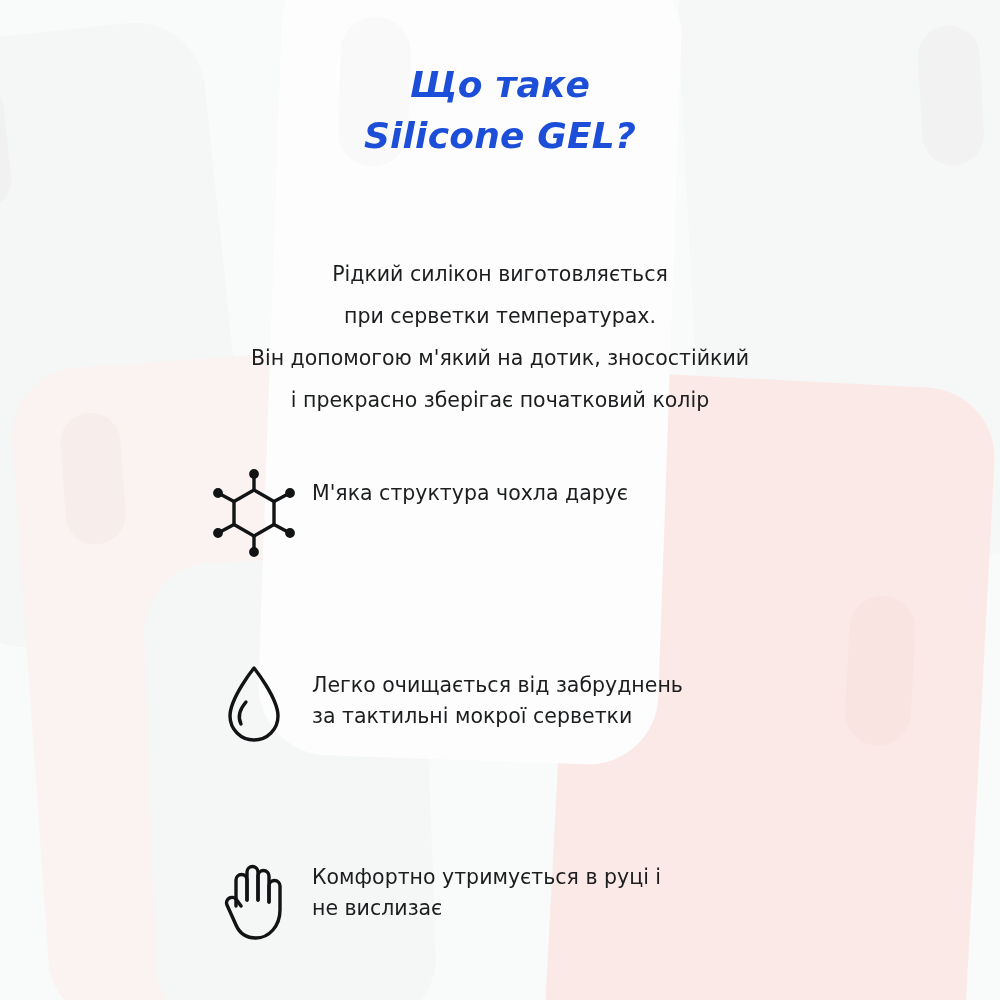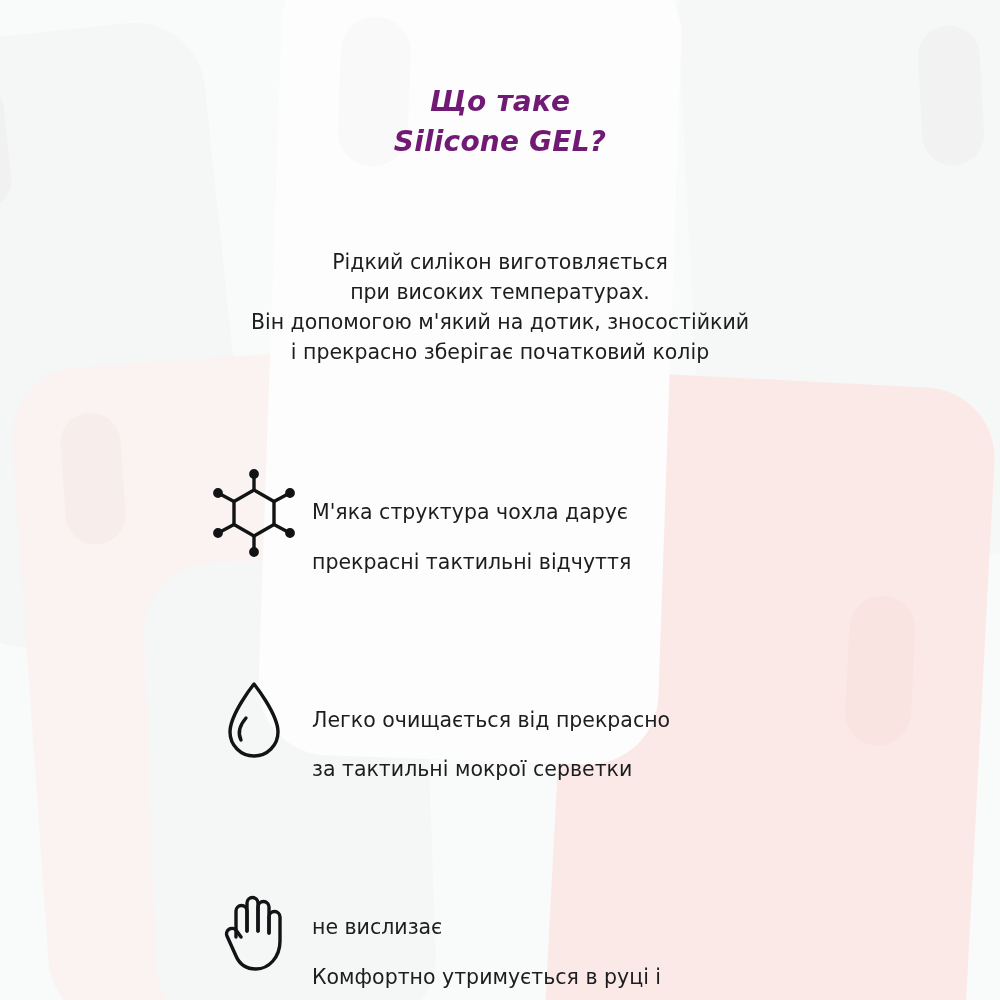--- a/index.html
+++ b/index.html
@@ -143,47 +143,48 @@
   
   .content {
     position: absolute;
     inset: 0;
   }
 
   .title {
     position: absolute;
     left: 0;
     right: 0;
-    top: 82px;
+    top: 59px;
     text-align: center;
-    color: #701a75;
+    color: #1d4ed8;
     font-family: "DejaVu Sans", sans-serif;
     font-weight: bold;
     font-style: italic;
-    font-size: 28px;
+    font-size: 36px;
     line-height: 1.42;
     letter-spacing: 0.2px;
   }
   .title .line {
     display: block;
   }
 
   .intro {
     position: absolute;
     left: 0;
     right: 0;
     top: 247px;
     text-align: center;
     color: #1b1d1f;
     font-size: 20.5px;
     line-height: 1.47;
     font-weight: normal;
   }
   .intro .line {
     display: block;
+    margin-top: 12px;
   }
 
   .features {
     position: absolute;
     left: 196px;
     top: 462px;
     width: 680px;
   }
   .feature {
     display: flex;
@@ -204,21 +205,20 @@
   }
   .feature-text {
     flex: 1;
     color: #1b1d1f;
     font-size: 20.5px;
     line-height: 1.5;
     padding-top: 16px;
   }
   .feature-text .line {
     display: block;
-    margin-top: 19px;
   }
 </style>
 </head>
 <body>
 
 <div class="poster">
 
   <div class="bg-layer">
     <div class="case case-a">
       <div class="cam"></div>
@@ -241,21 +241,21 @@
 
   <div class="content">
 
     <div class="title">
       <span class="line">Що таке</span>
       <span class="line">Silicone GEL?</span>
     </div>
 
     <div class="intro">
       <span class="line">Рідкий силікон виготовляється</span>
-      <span class="line">при високих температурах.</span>
+      <span class="line">при серветки температурах.</span>
       <span class="line">Він допомогою м'який на дотик, зносостійкий</span>
       <span class="line">і прекрасно зберігає початковий колір</span>
     </div>
 
     <div class="features">
 
       <div class="feature">
         <div class="feature-icon">
           <svg width="96" height="96" viewBox="0 0 96 96" fill="none" stroke="#111315" stroke-width="3.4" stroke-linecap="round" stroke-linejoin="round">
             <polygon points="48,24 68,35.5 68,58.5 48,70 28,58.5 28,35.5" fill="none"></polygon>
@@ -268,47 +268,46 @@
             <circle cx="48" cy="8" r="3.2" fill="#111315"></circle>
             <circle cx="84" cy="27" r="3.2" fill="#111315"></circle>
             <circle cx="84" cy="67" r="3.2" fill="#111315"></circle>
             <circle cx="48" cy="86" r="3.2" fill="#111315"></circle>
             <circle cx="12" cy="67" r="3.2" fill="#111315"></circle>
             <circle cx="12" cy="27" r="3.2" fill="#111315"></circle>
           </svg>
         </div>
         <div class="feature-text">
           <span class="line">М'яка структура чохла дарує</span>
-          <span class="line">прекрасні тактильні відчуття</span>
         </div>
       </div>
 
       <div class="feature">
         <div class="feature-icon">
           <svg width="96" height="96" viewBox="0 0 96 96" fill="none" stroke="#111315" stroke-width="3.4" stroke-linecap="round" stroke-linejoin="round">
             <path d="M48 10 C48 10 24 40 24 58 a24 24 0 0 0 48 0 C72 40 48 10 48 10 Z"></path>
             <path d="M40 44 C33 52 32 60 35 66"></path>
           </svg>
         </div>
         <div class="feature-text">
-          <span class="line">Легко очищається від прекрасно</span>
+          <span class="line">Легко очищається від забруднень</span>
           <span class="line">за тактильні мокрої серветки</span>
         </div>
       </div>
 
       <div class="feature">
         <div class="feature-icon">
           <svg width="96" height="96" viewBox="0 0 96 96" fill="none" stroke="#111315" stroke-width="3.4" stroke-linecap="round" stroke-linejoin="round">
             <path d="M30 56 V30 a5.5 5.5 0 0 1 11 0 v20"></path>
             <path d="M41 50 V22 a5.5 5.5 0 0 1 11 0 v28"></path>
             <path d="M52 50 V26 a5.5 5.5 0 0 1 11 0 v26"></path>
             <path d="M63 52 V36 a5.5 5.5 0 0 1 11 0 v24 c0 16 -11 28 -24 28 c-11 0 -17 -6 -20 -13 l-9 -20 a5.5 5.5 0 0 1 9 -6 l5 7"></path>
           </svg>
         </div>
         <div class="feature-text">
+          <span class="line">Комфортно утримується в руці і</span>
           <span class="line">не вислизає</span>
-          <span class="line">Комфортно утримується в руці і</span>
         </div>
       </div>
 
     </div>
   </div>
 </div>
 
 </body></html>

